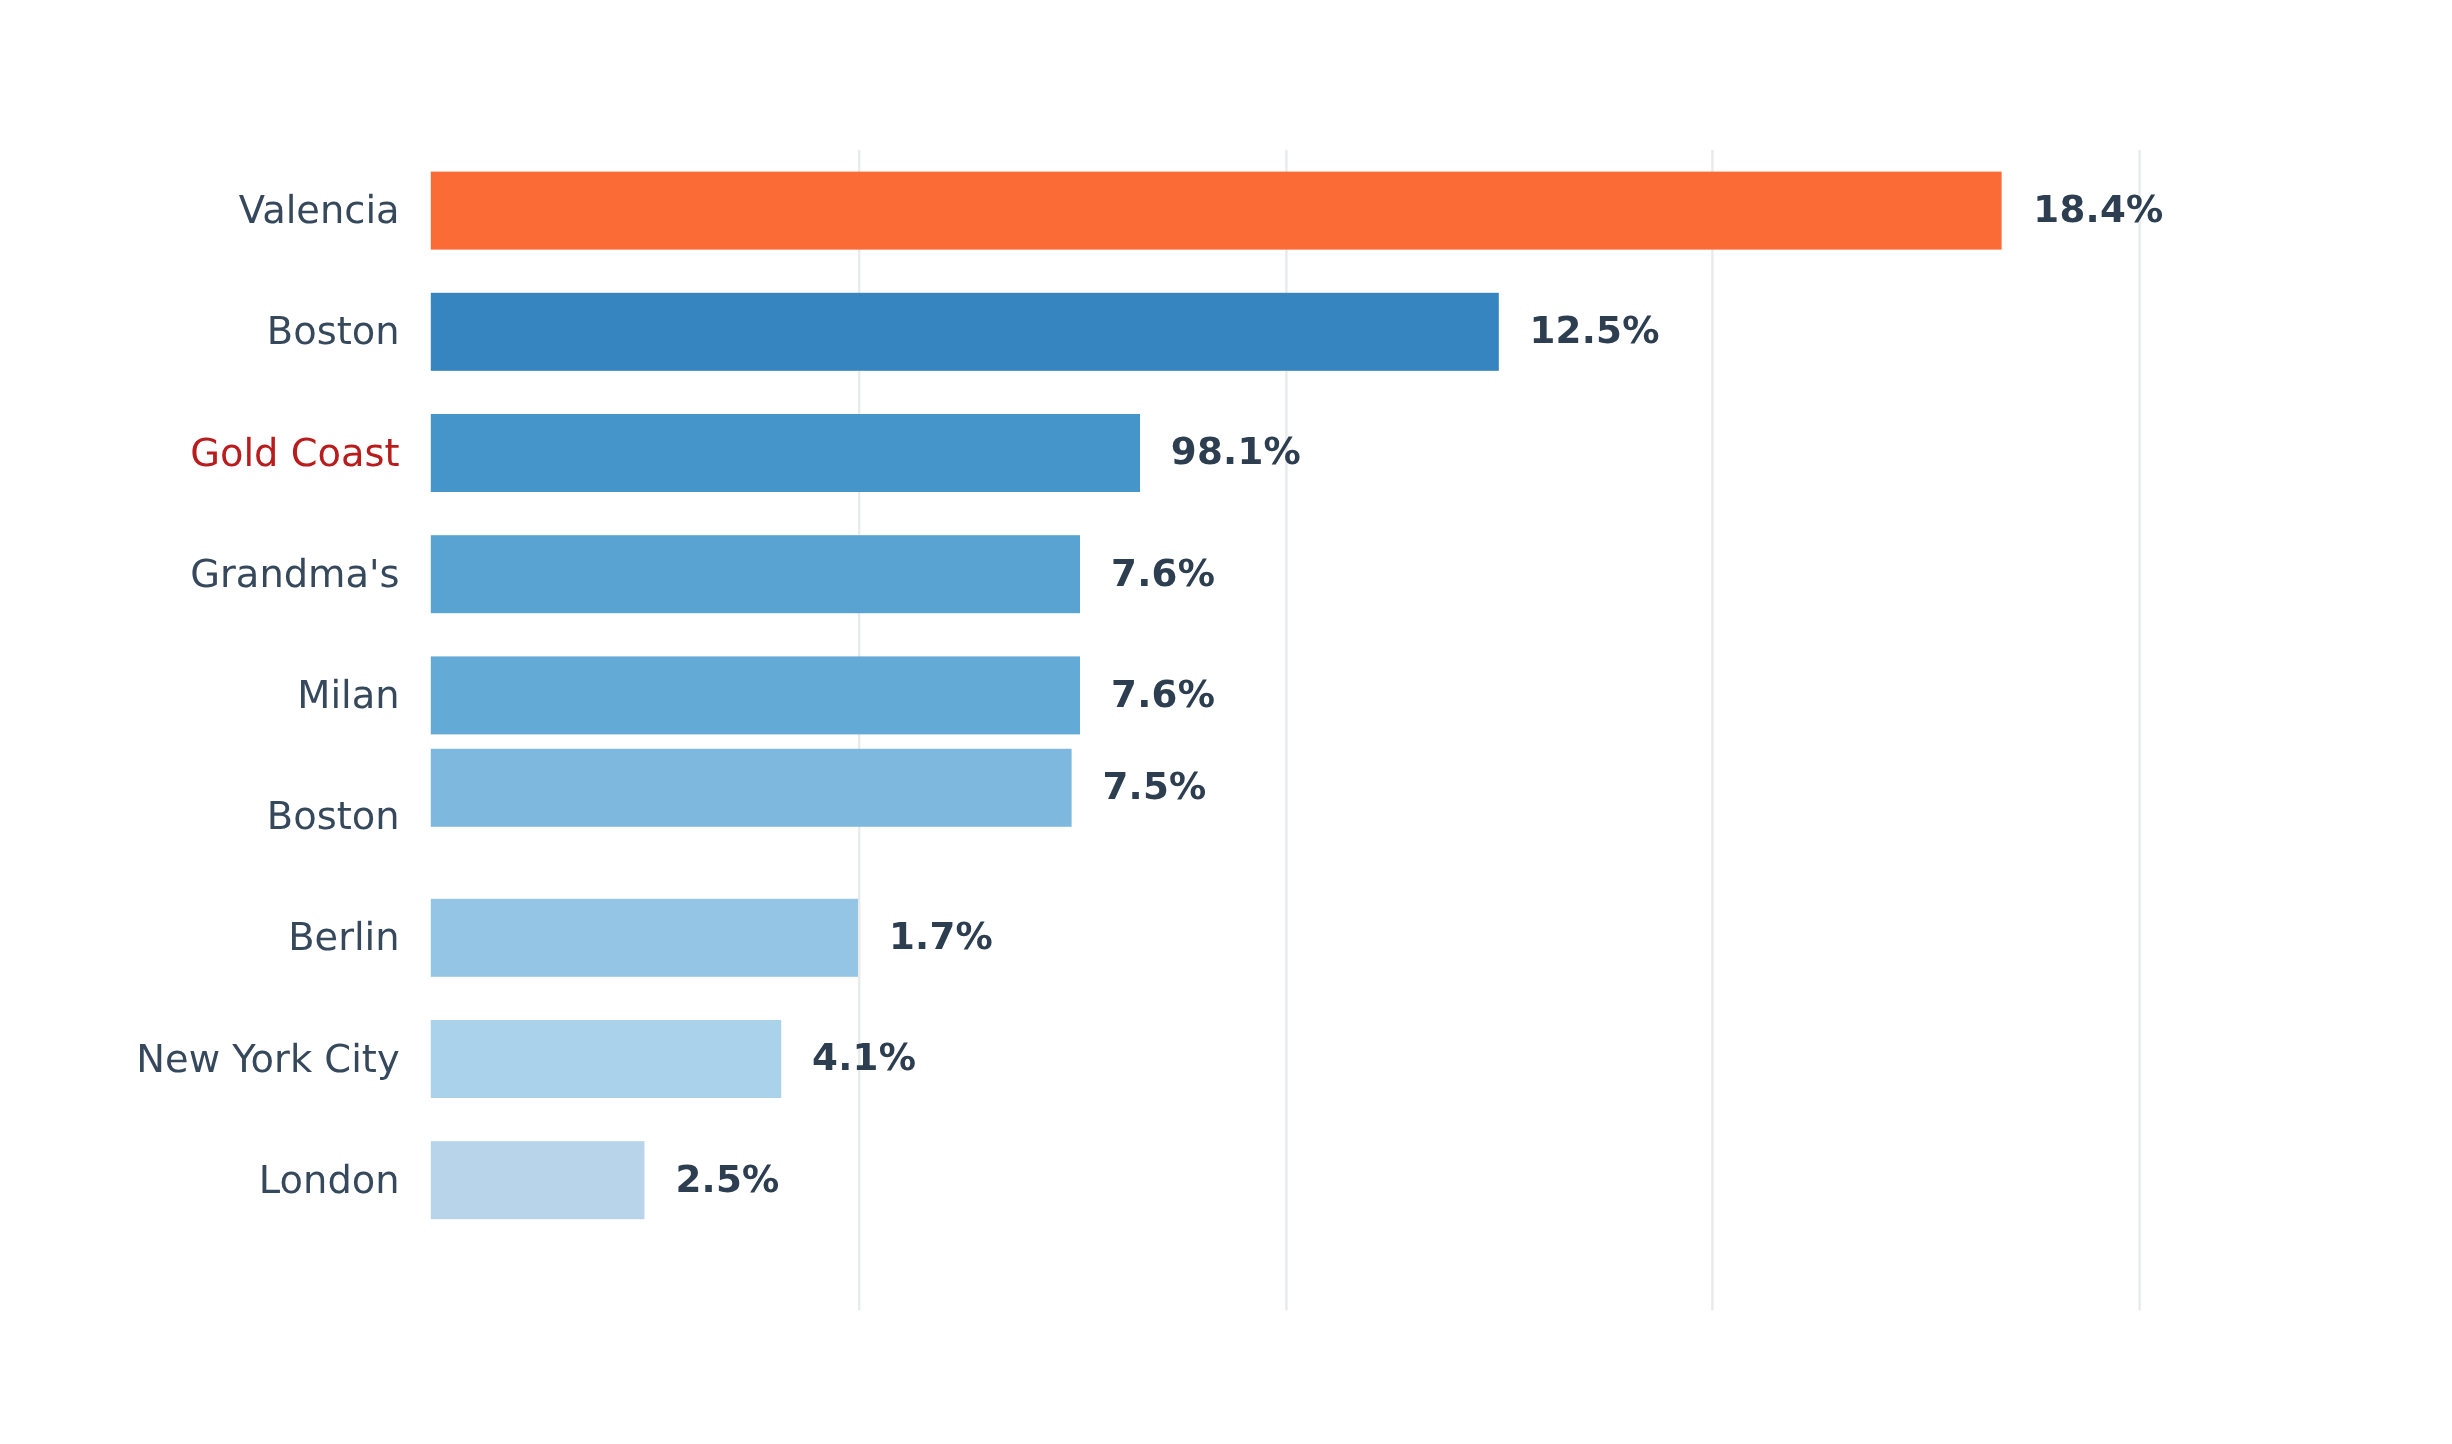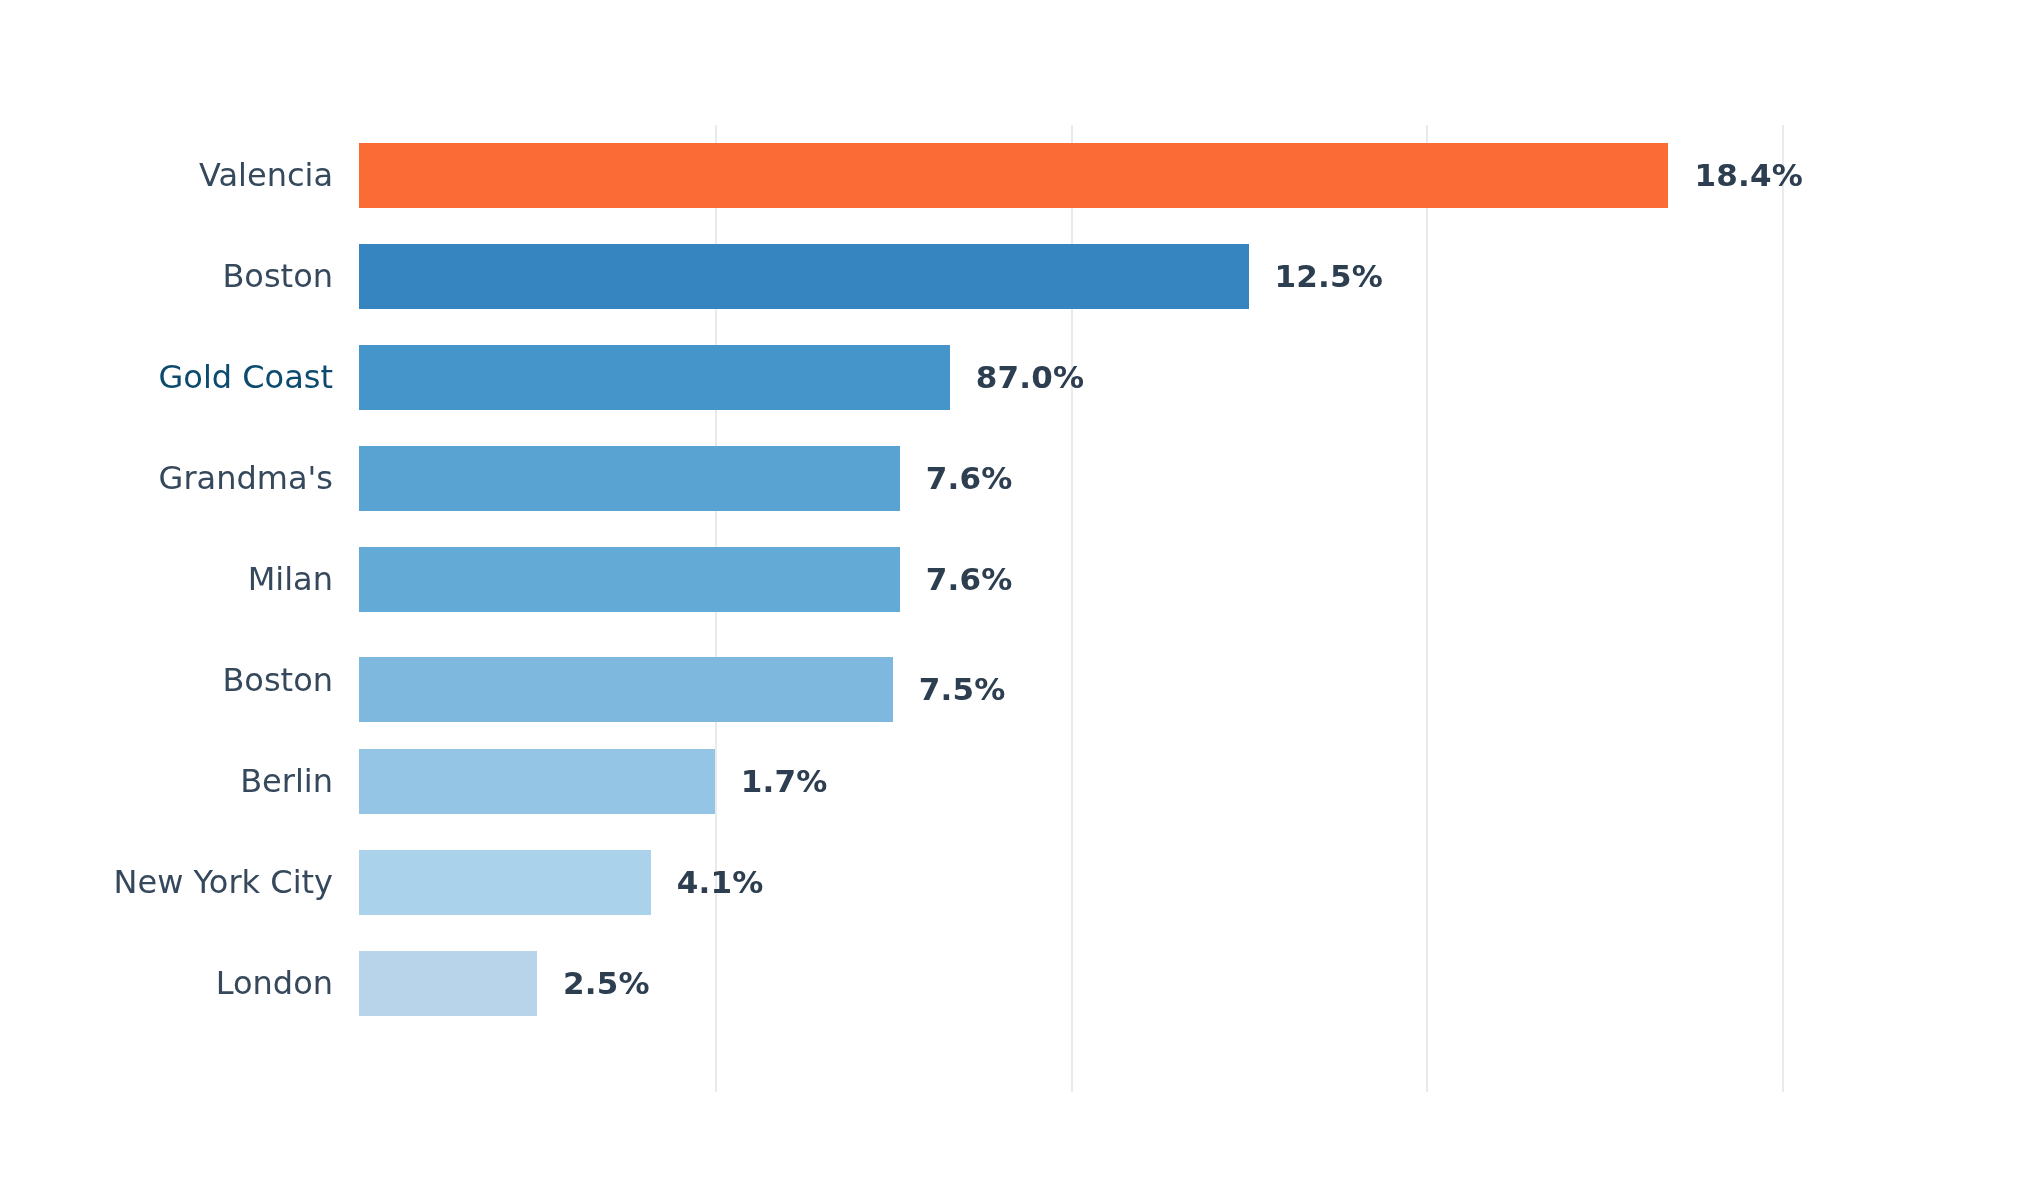--- a/index.html
+++ b/index.html
@@ -86,21 +86,21 @@
   }
 </style>
 </head>
 <body>
 
 <div id="figure">
 
   <div class="cat-col" id="cat-col">
       <div class="cat-label" style="top: 18px; color: rgb(54, 73, 92);">Valencia</div>
       <div class="cat-label" style="top: 119px; color: rgb(54, 73, 92);">Boston</div>
-      <div class="cat-label" style="top: 220px; color: #0c4a6e;">Gold Coast</div>
+      <div class="cat-label" style="top: 220px; color: #b91c1c;">Gold Coast</div>
       <div class="cat-label" style="top: 321px; color: rgb(54, 73, 92);">Grandma's</div>
       <div class="cat-label" style="top: 422px; color: rgb(54, 73, 92);">Milan</div>
       <div class="cat-label" style="top: 523px; color: rgb(54, 73, 92);">Boston</div>
       <div class="cat-label" style="top: 624px; color: rgb(54, 73, 92);">Berlin</div>
       <div class="cat-label" style="top: 725px; color: rgb(54, 73, 92);">New York City</div>
       <div class="cat-label" style="top: 826px; color: rgb(54, 73, 92);">London</div>
     </div>
 
   <div id="plot">
     <div id="gridlines">
@@ -113,31 +113,31 @@
         <div class="row" style="top: 0px;">
           <div class="bar" title="Valencia 18.4%" style="width: 1309.44px; background: rgb(251, 107, 53);"></div>
           <div class="bar-value" style="left: 1335.44px; color: rgb(44, 62, 80);">18.4%</div>
         </div>
         <div class="row" style="top: 101px;">
           <div class="bar" title="Boston 12.5%" style="width: 889.563px; background: rgb(54, 133, 192);"></div>
           <div class="bar-value" style="left: 915.563px; color: rgb(44, 62, 80);">12.5%</div>
         </div>
         <div class="row" style="top: 202px;">
           <div class="bar" title="Gold Coast 8.3%" style="width: 590.67px; background: rgb(69, 149, 203);"></div>
-          <div class="bar-value" style="left: 616.67px; color: rgb(44, 62, 80);">87.0%</div>
+          <div class="bar-value" style="left: 616.67px; color: rgb(44, 62, 80);">98.1%</div>
         </div>
         <div class="row" style="top: 303px;">
           <div class="bar" title="Grandma's 7.6%" style="width: 540.854px; background: rgb(89, 163, 210);"></div>
           <div class="bar-value" style="left: 566.854px; color: rgb(44, 62, 80);">7.6%</div>
         </div>
         <div class="row" style="top: 404px;">
           <div class="bar" title="Milan 7.6%" style="width: 540.854px; background: rgb(100, 170, 214);"></div>
           <div class="bar-value" style="left: 566.854px; color: rgb(44, 62, 80);">7.6%</div>
         </div>
-        <div class="row" style="top: 514px;">
+        <div class="row" style="top: 481px;">
           <div class="bar" title="Chicago 7.5%" style="width: 533.738px; background: rgb(127, 184, 222);"></div>
           <div class="bar-value" style="left: 559.738px; color: rgb(44, 62, 80);">7.5%</div>
         </div>
         <div class="row" style="top: 606px;">
           <div class="bar" title="Berlin 5.0%" style="width: 355.825px; background: rgb(149, 197, 228);"></div>
           <div class="bar-value" style="left: 381.825px; color: rgb(44, 62, 80);">1.7%</div>
         </div>
         <div class="row" style="top: 707px;">
           <div class="bar" title="New York City 4.1%" style="width: 291.777px; background: rgb(170, 210, 234);"></div>
           <div class="bar-value" style="left: 317.777px; color: rgb(44, 62, 80);">4.1%</div>

